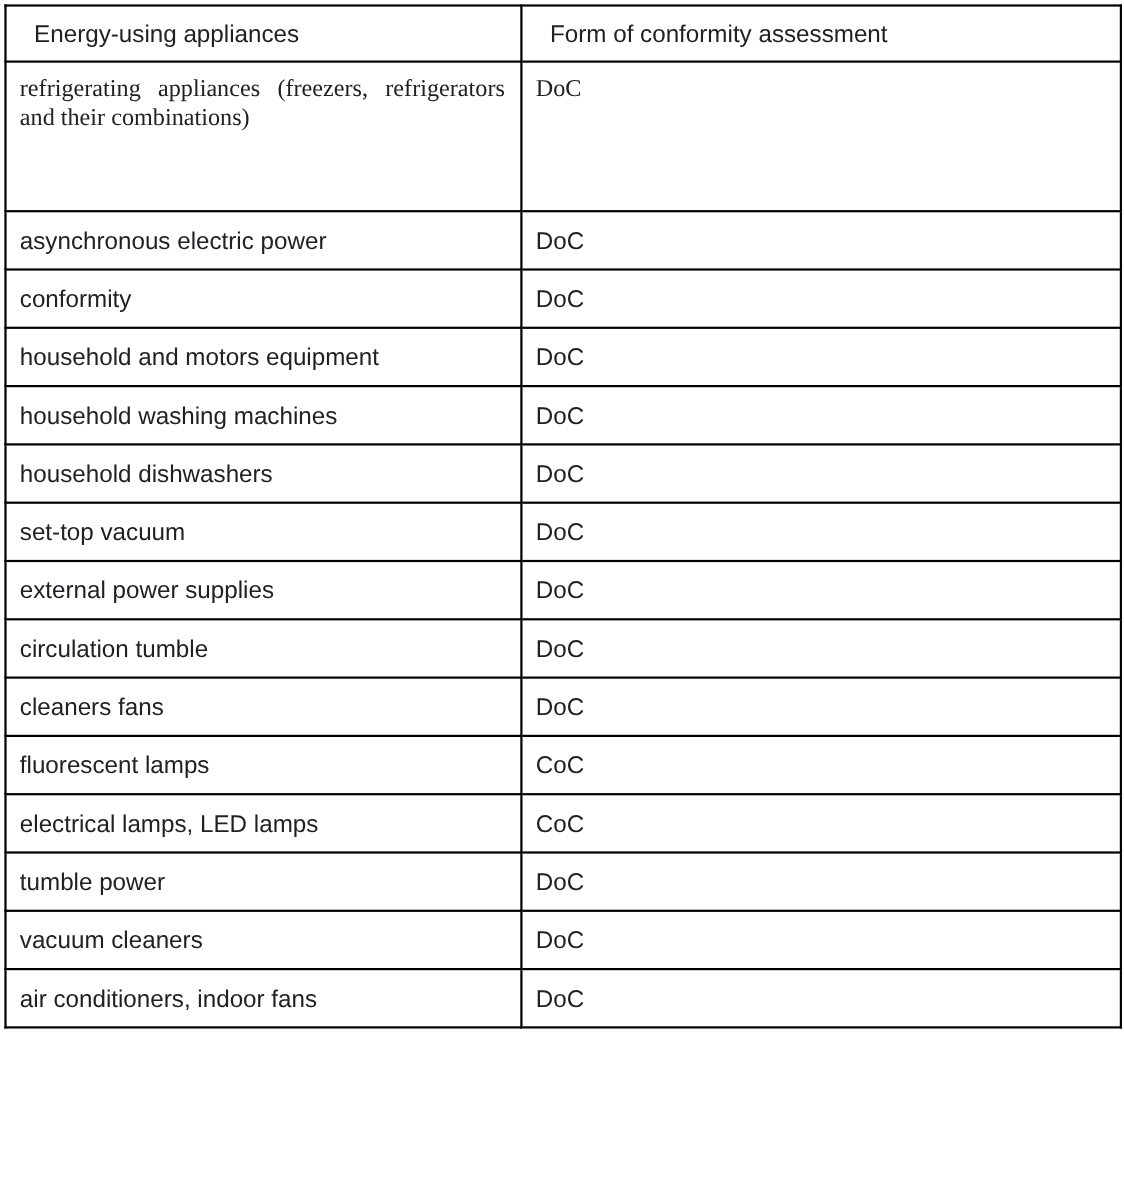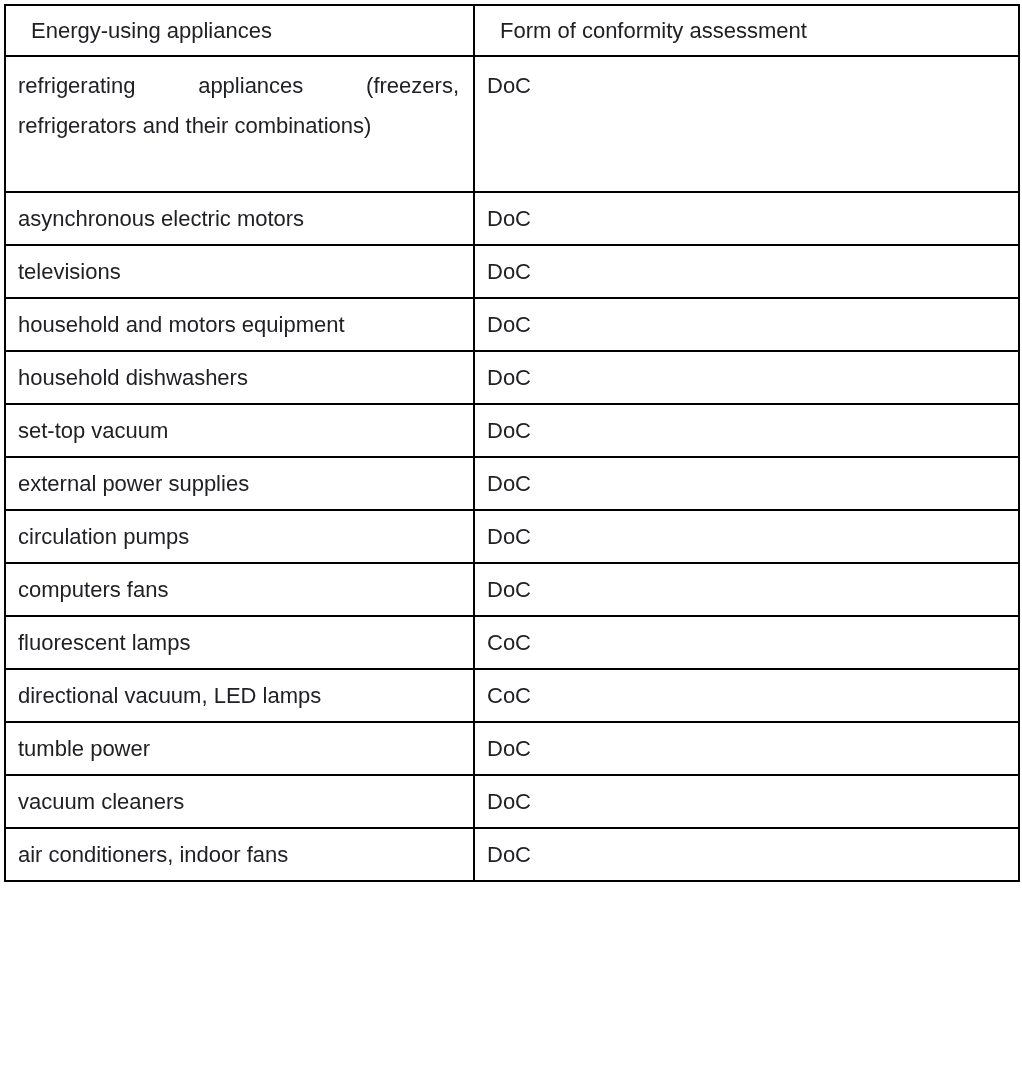--- a/index.html
+++ b/index.html
@@ -32,21 +32,22 @@
     line-height: 28px;
     overflow: hidden;
   }
   thead th { height: 49px; padding-left: 25px; }
   tbody td { height: 51px; }
   
   tbody tr:first-child td {
     height: 125px;
     vertical-align: top;
     padding-top: 9px;
-    line-height: 40px;
+    line-height: 27px;
+    font-family: Liberation Serif, serif;
   }
   tbody tr:first-child td.appliance-cell {
     text-align: justify;
     text-align-last: left;
   }
 </style>
 </head>
 <body>
 
 <table class="conformity">
@@ -60,68 +61,72 @@
       <th>Form of conformity assessment</th>
     </tr>
   </thead>
   <tbody id="table-body">
   <tr>
     <td class="appliance-cell">refrigerating appliances (freezers, refrigerators and their combinations)</td>
     <td class="assessment-cell">DoC</td>
   </tr>
 
   <tr>
-    <td class="appliance-cell">asynchronous electric motors</td>
+    <td class="appliance-cell">asynchronous electric power</td>
     <td class="assessment-cell">DoC</td>
   </tr>
 
   <tr>
-    <td class="appliance-cell">televisions</td>
+    <td class="appliance-cell">conformity</td>
     <td class="assessment-cell">DoC</td>
   </tr>
 
   <tr>
     <td class="appliance-cell">household and motors equipment</td>
     <td class="assessment-cell">DoC</td>
   </tr>
 
+  <tr>
+    <td class="appliance-cell">household washing machines</td>
+    <td class="assessment-cell">DoC</td>
+  </tr>
 
   <tr>
     <td class="appliance-cell">household dishwashers</td>
     <td class="assessment-cell">DoC</td>
   </tr>
 
   <tr>
     <td class="appliance-cell">set-top vacuum</td>
     <td class="assessment-cell">DoC</td>
   </tr>
 
 
   <tr>
     <td class="appliance-cell">external power supplies</td>
     <td class="assessment-cell">DoC</td>
   </tr>
 
   <tr>
-    <td class="appliance-cell">circulation pumps</td>
+    <td class="appliance-cell">circulation tumble</td>
     <td class="assessment-cell">DoC</td>
   </tr>
 
   <tr>
-    <td class="appliance-cell">computers fans</td>
+    <td class="appliance-cell">cleaners fans</td>
     <td class="assessment-cell">DoC</td>
   </tr>
 
   <tr>
     <td class="appliance-cell">fluorescent lamps</td>
     <td class="assessment-cell">CoC</td>
   </tr>
 
   <tr>
-    <td class="appliance-cell">directional vacuum, LED lamps</td>
+    <td class="appliance-cell">electrical lamps, LED lamps</td>
     <td class="assessment-cell">CoC</td>
   </tr>
 
   <tr>
     <td class="appliance-cell">tumble power</td>
     <td class="assessment-cell">DoC</td>
   </tr>
 
   <tr>
     <td class="appliance-cell">vacuum cleaners</td>

